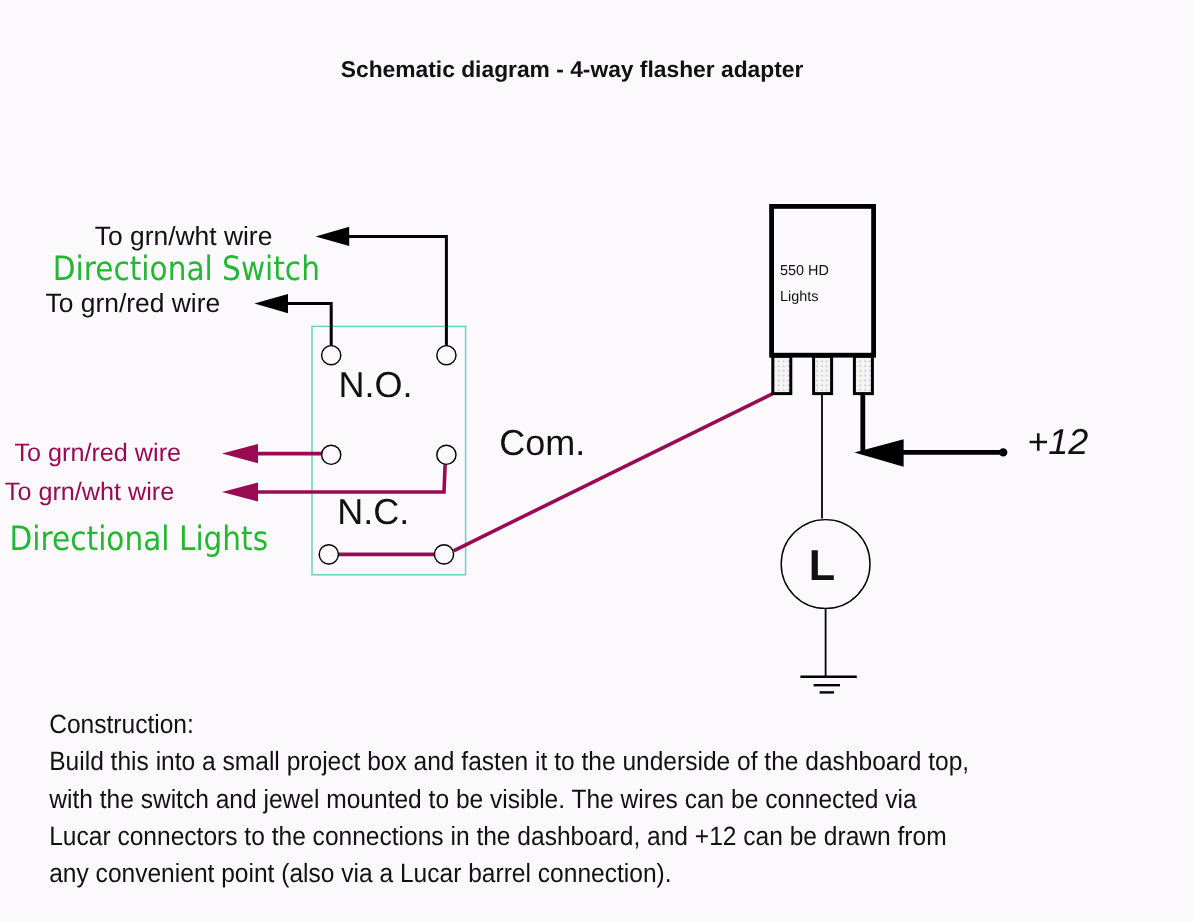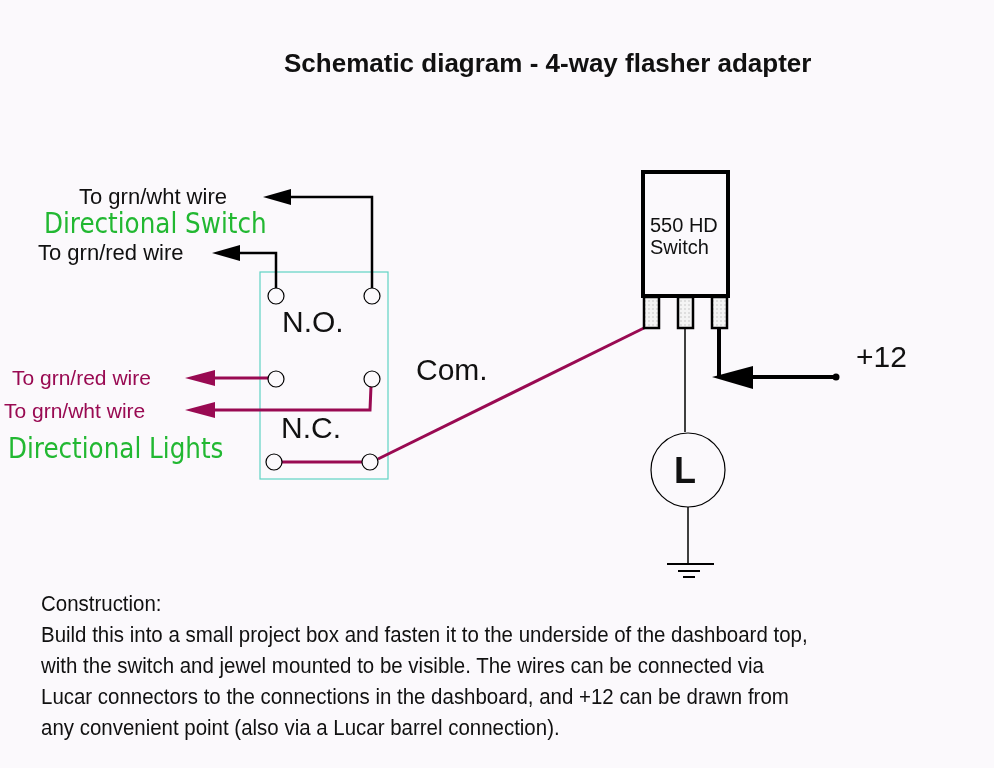--- a/index.html
+++ b/index.html
@@ -1,24 +1,24 @@
 <!DOCTYPE html>
 <html><head>
 <meta charset="utf-8">
 <style>
   html, body { margin: 0; padding: 0; }
   body { width: 994px; height: 768px; background: #fbf9fc; position: relative; overflow: hidden;
          font-family: "Liberation Sans", sans-serif; }
   .abs { position: absolute; white-space: nowrap; }
-  #title { left: 284px; top: 48px; font-size: 26px; font-weight: bold; color: #111; }
+  #title { left: 284px; top: 48px; font-size: 19px; font-weight: bold; color: #111; }
   .lbl { font-size: 22px; color: #111; }
   .grn { color: #22b832; font-size: 28px; font-family: "DejaVu Sans", sans-serif; transform: scaleX(0.88); transform-origin: left; }
   .mar { color: #990a52; font-size: 21px; }
   .big { font-size: 30px; color: #111; }
-  .flx { font-size: 20px; color: #111; line-height: 22px; }
+  .flx { font-size: 12px; color: #111; line-height: 22px; }
   #notes { left: 41px; top: 588px; font-size: 22px; line-height: 31px; color: #111;
            transform: scaleX(0.93); transform-origin: left; }
   svg { position: absolute; left: 0; top: 0; }
 </style>
 </head>
 <body>
 
 <svg width="994" height="768">
   <defs>
     <pattern id="dots" width="4" height="4" patternUnits="userSpaceOnUse">
@@ -85,24 +85,24 @@
 <div class="abs mar" style="left:12px; top:366px;">To grn/red wire</div>
 <div class="abs mar" style="left:4px; top:399px;">To grn/wht wire</div>
 <div class="abs grn" style="left:8px; top:432px;">Directional Lights</div>
 
 <div class="abs big" style="left:282px; top:305px;">N.O.</div>
 <div class="abs big" style="left:416px; top:353px;">Com.</div>
 <div class="abs big" style="left:281px; top:411px;">N.C.</div>
 
 <div class="abs flx" style="left:650px; top:214px;">
   <div>550 HD</div>
-  <div>Switch</div>
+  <div>Lights</div>
 </div>
 
-<div class="abs big" style="left:856px; top:340px;">+12</div>
+<div class="abs big" style="left:856px; top:352px;font-style:italic;">+12</div>
 <div class="abs" style="left:674px; top:450px; font-size:36px; font-weight:bold; color:#111;">L</div>
 
 <div id="notes" class="abs">
   <div>Construction:</div>
   <div>Build this into a small project box and fasten it to the underside of the dashboard top,</div>
   <div>with the switch and jewel mounted to be visible. The wires can be connected via</div>
   <div>Lucar connectors to the connections in the dashboard, and +12 can be drawn from</div>
   <div>any convenient point (also via a Lucar barrel connection).</div>
 </div>
 

